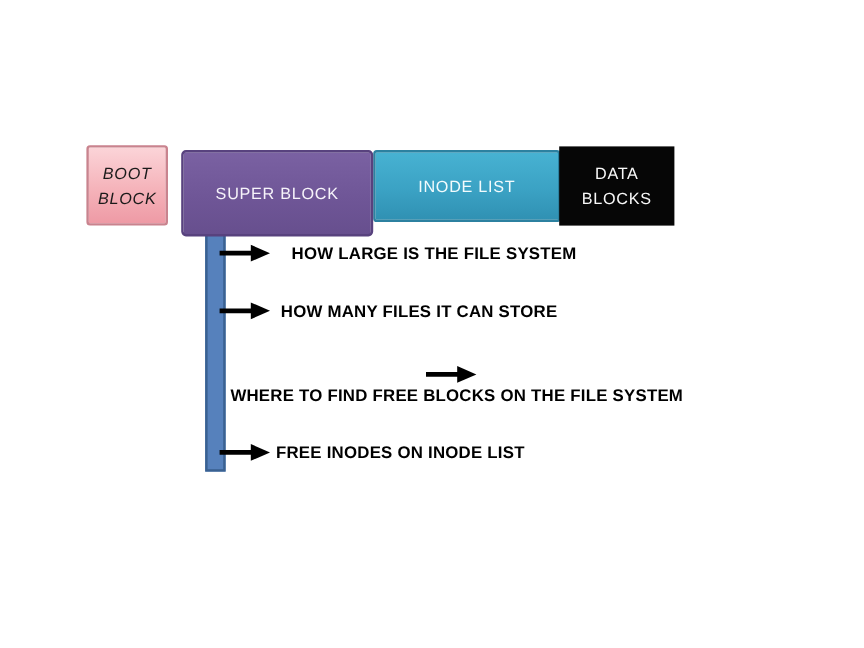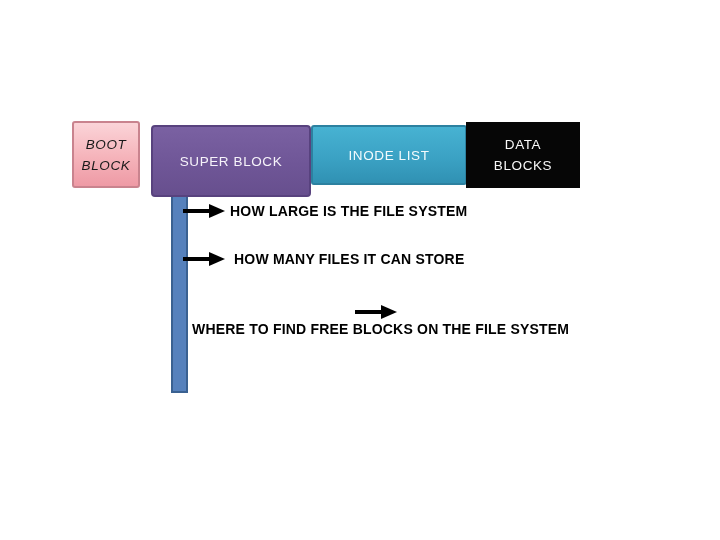--- a/index.html
+++ b/index.html
@@ -48,21 +48,21 @@
   }
   .block-inode {
     left: 311px; top: 125px; width: 156px; height: 60px;
     background: linear-gradient(#47b2d2, #3ba2c4 55%, #3091b3);
     border: 2px solid #2c81a0;
     border-radius: 3px;
     color: #f2fbfd;
     z-index: 1;
   }
   .block-data {
-    left: 466px; top: 122px; width: 114px; height: 66px;
+    left: 466px; top: 122px; width: 96px; height: 66px;
     background: #060606;
     border: none;
     color: #f8f8f8;
     z-index: 2;
   }
   .vbar {
     position: absolute;
     left: 171px; top: 184px;
     width: 17px; height: 209px;
     box-sizing: border-box;
@@ -83,21 +83,21 @@
   .row2 { top: 250px; }
   .row3 { top: 303px; flex-direction: column; }
   .row4 { top: 368px; }
   .ann-text {
     font-size: 14px;
     font-weight: 700;
     color: #000000;
     letter-spacing: 0.2px;
     white-space: nowrap;
   }
-  .row1 .ann-text { margin-left: 4px; }
+  .row1 .ann-text { margin-left: 17px; }
   .row2 .ann-text { margin-left: 8px; }
   .row3 .ann-text { margin-left: 10px; }
   .row4 .ann-text { margin-left: 4px; }
 </style>
 </head>
 <body>
 
 <div class="canvas">
 
   <div class="block block-boot">
@@ -137,14 +137,21 @@
   </div>
 
   <div class="ann-row row3">
     <svg width="44" height="18" viewBox="0 0 44 18">
       <line x1="1" y1="9" x2="29" y2="9" stroke="#000000" stroke-width="4"></line>
       <polygon points="27,2 43,9 27,16" fill="#000000"></polygon>
     </svg>
     <span class="ann-text">WHERE TO FIND FREE BLOCKS ON THE FILE SYSTEM</span>
   </div>
 
+  <div class="ann-row row4">
+    <svg width="44" height="18" viewBox="0 0 44 18">
+      <line x1="1" y1="9" x2="29" y2="9" stroke="#000000" stroke-width="4"></line>
+      <polygon points="27,2 43,9 27,16" fill="#000000"></polygon>
+    </svg>
+    <span class="ann-text">FREE INODES ON INODE LIST</span>
+  </div>
 
 </div>
 
 </body></html>

